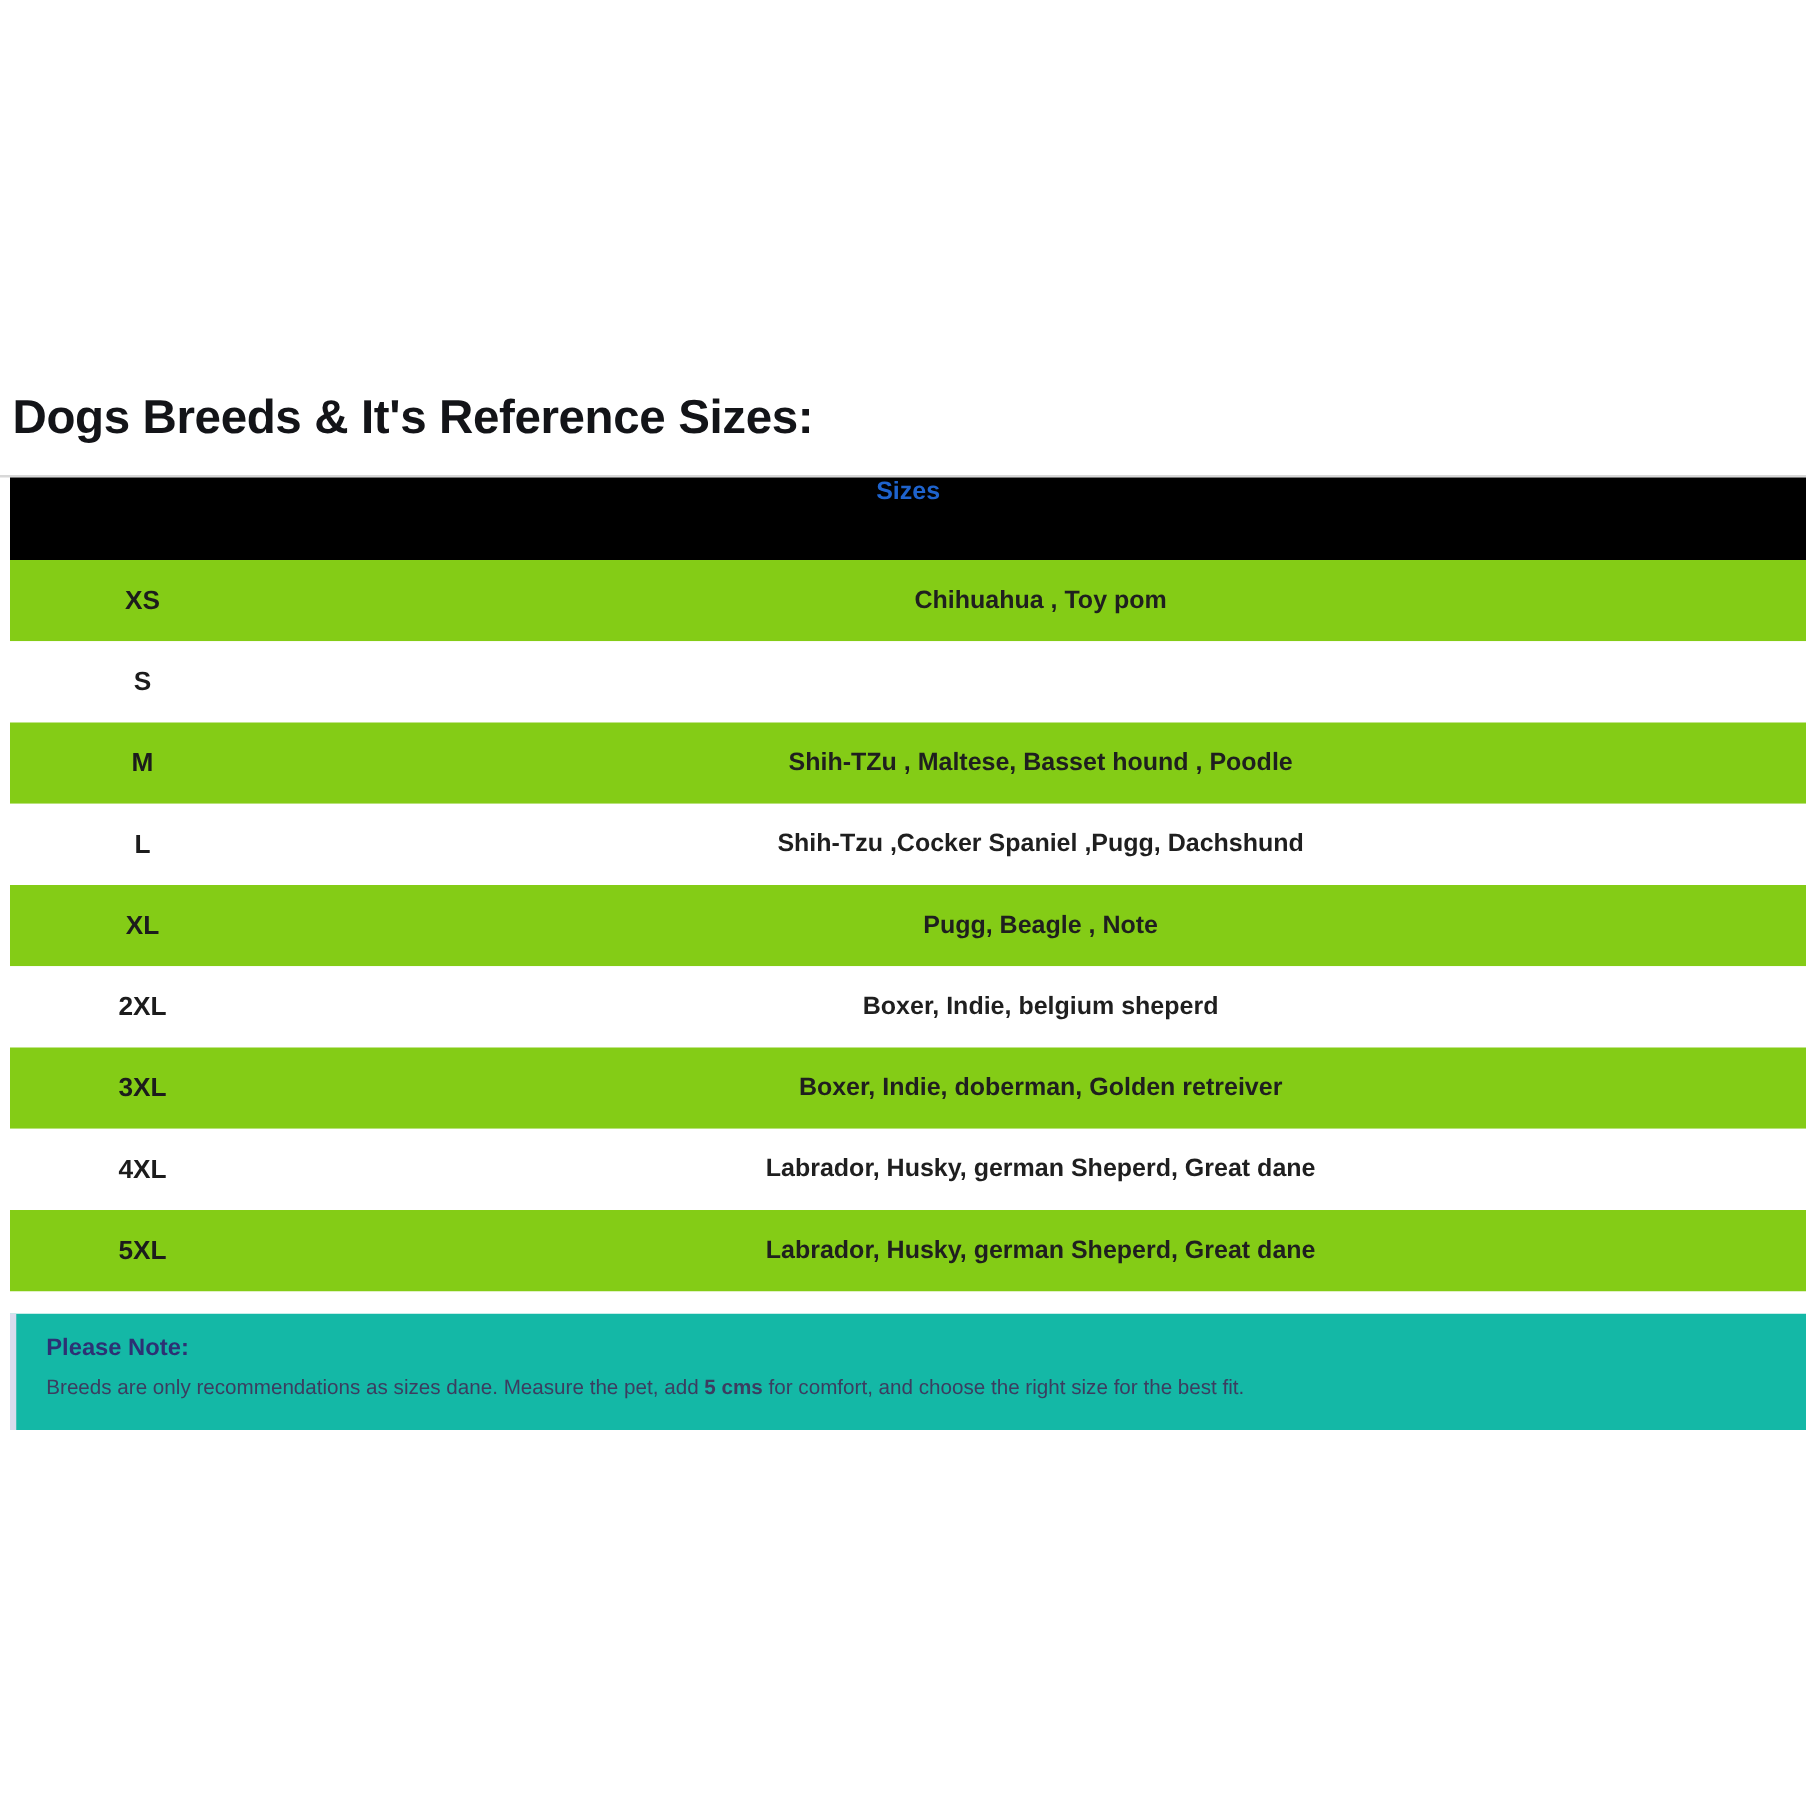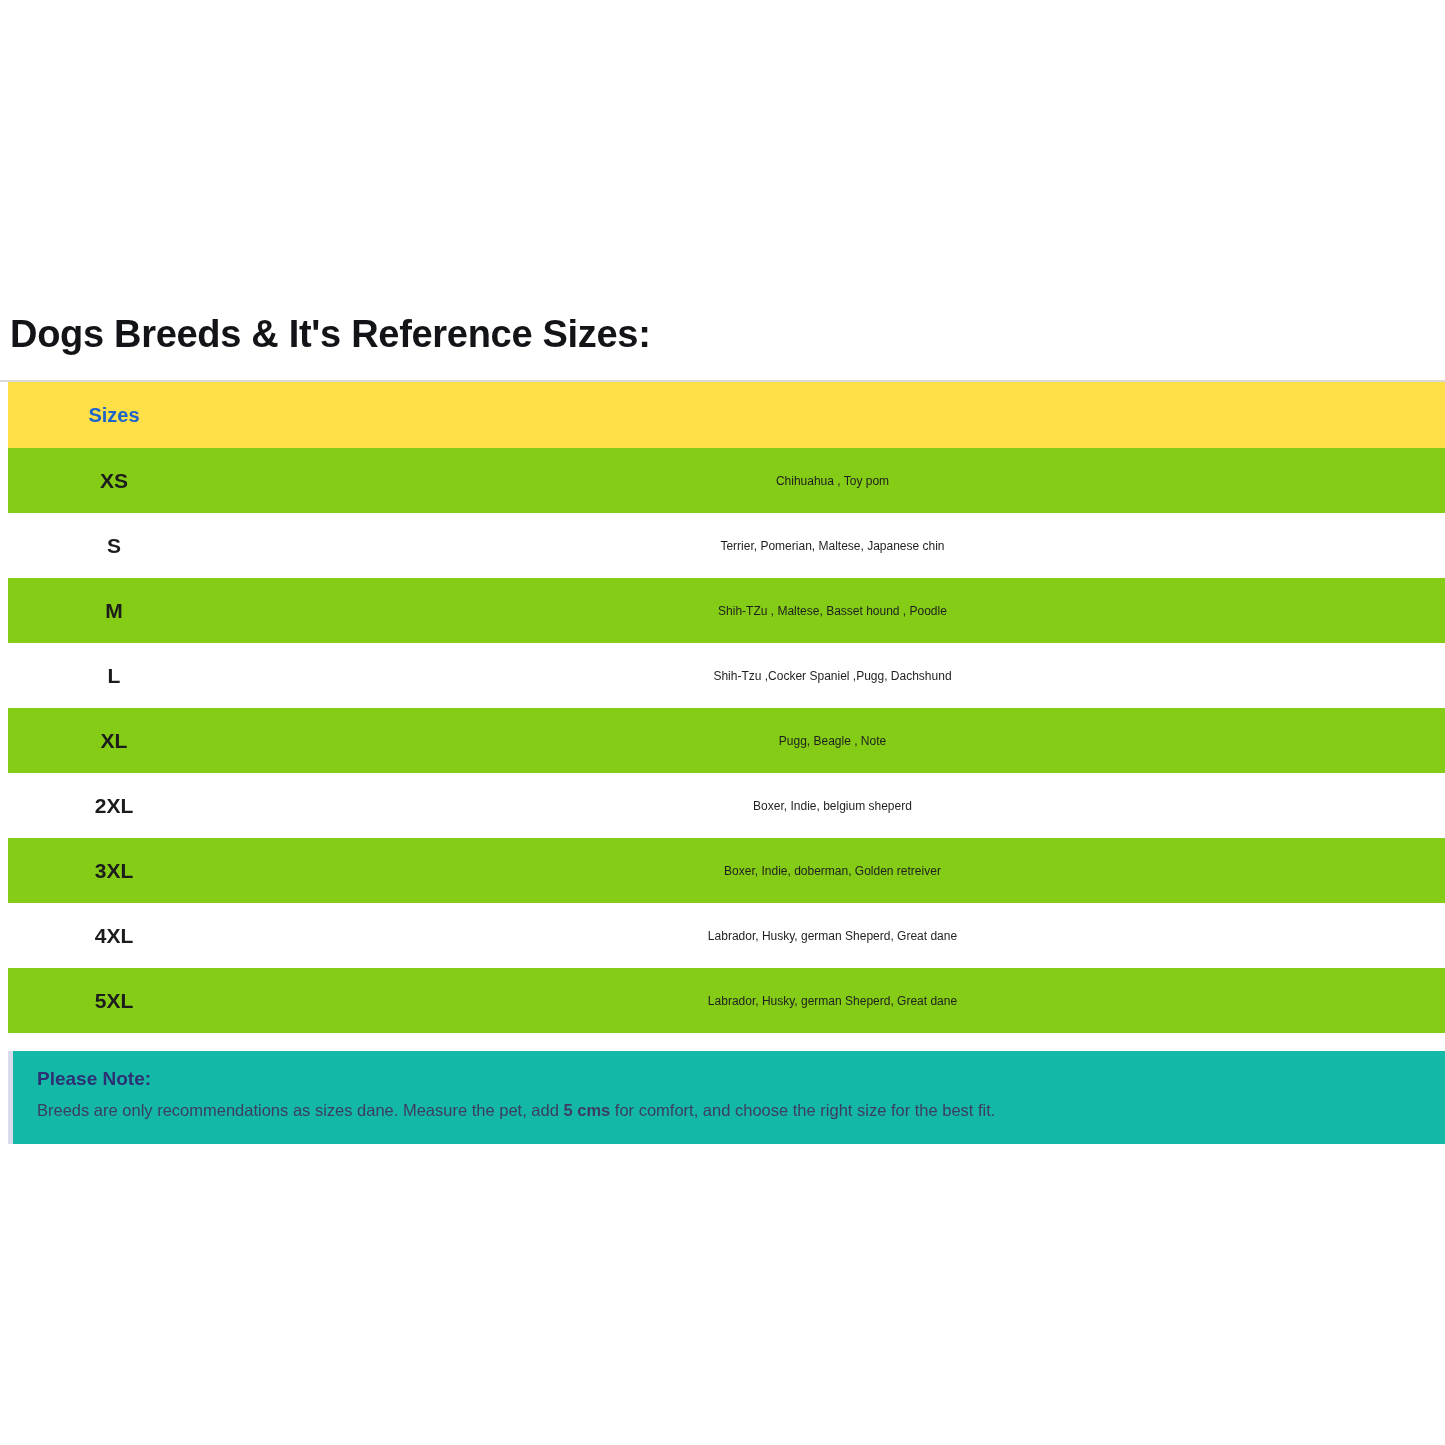--- a/index.html
+++ b/index.html
@@ -36,21 +36,22 @@
   }
   
   .size-table {
     margin: 0 0 0 8px;
     width: 1437px;
   }
   .table-header-row {
     display: flex;
     align-items: center;
     height: 66px;
-    background: #fde047;
+    background: #000000;
+    flex-direction: column;
   }
   .table-row {
     display: flex;
     align-items: center;
     height: 65px;
     background: #ffffff;
   }
   .table-row.striped {
     background: #84cc16;
   }
@@ -67,22 +68,22 @@
     font-size: 20px;
     font-weight: bold;
     color: #1e63cd;
   }
   .size-cell {
     font-size: 21px;
     font-weight: 600;
     color: #1c1c1c;
   }
   .breeds-cell {
-    font-size: 12px;
-    font-weight: normal;
+    font-size: 20px;
+    font-weight: bold;
     color: #1f1f1f;
   }
   
   .note-box {
     margin: 18px 0 0 8px;
     width: 1437px;
     min-height: 93px;
     background: #14b8a6;
     border-left: 5px solid #dadcee;
     padding: 17px 24px 19px 24px;
@@ -118,21 +119,20 @@
       <div class="col-sizes header-label">Sizes</div>
     </div>
 
     <div class="table-row striped">
       <div class="col-sizes size-cell">XS</div>
       <div class="col-breeds breeds-cell">Chihuahua , Toy pom</div>
     </div>
 
     <div class="table-row">
       <div class="col-sizes size-cell">S</div>
-      <div class="col-breeds breeds-cell">Terrier, Pomerian, Maltese, Japanese chin</div>
     </div>
 
     <div class="table-row striped">
       <div class="col-sizes size-cell">M</div>
       <div class="col-breeds breeds-cell">Shih-TZu , Maltese, Basset hound , Poodle</div>
     </div>
 
     <div class="table-row">
       <div class="col-sizes size-cell">L</div>
       <div class="col-breeds breeds-cell">Shih-Tzu ,Cocker Spaniel ,Pugg, Dachshund</div>

